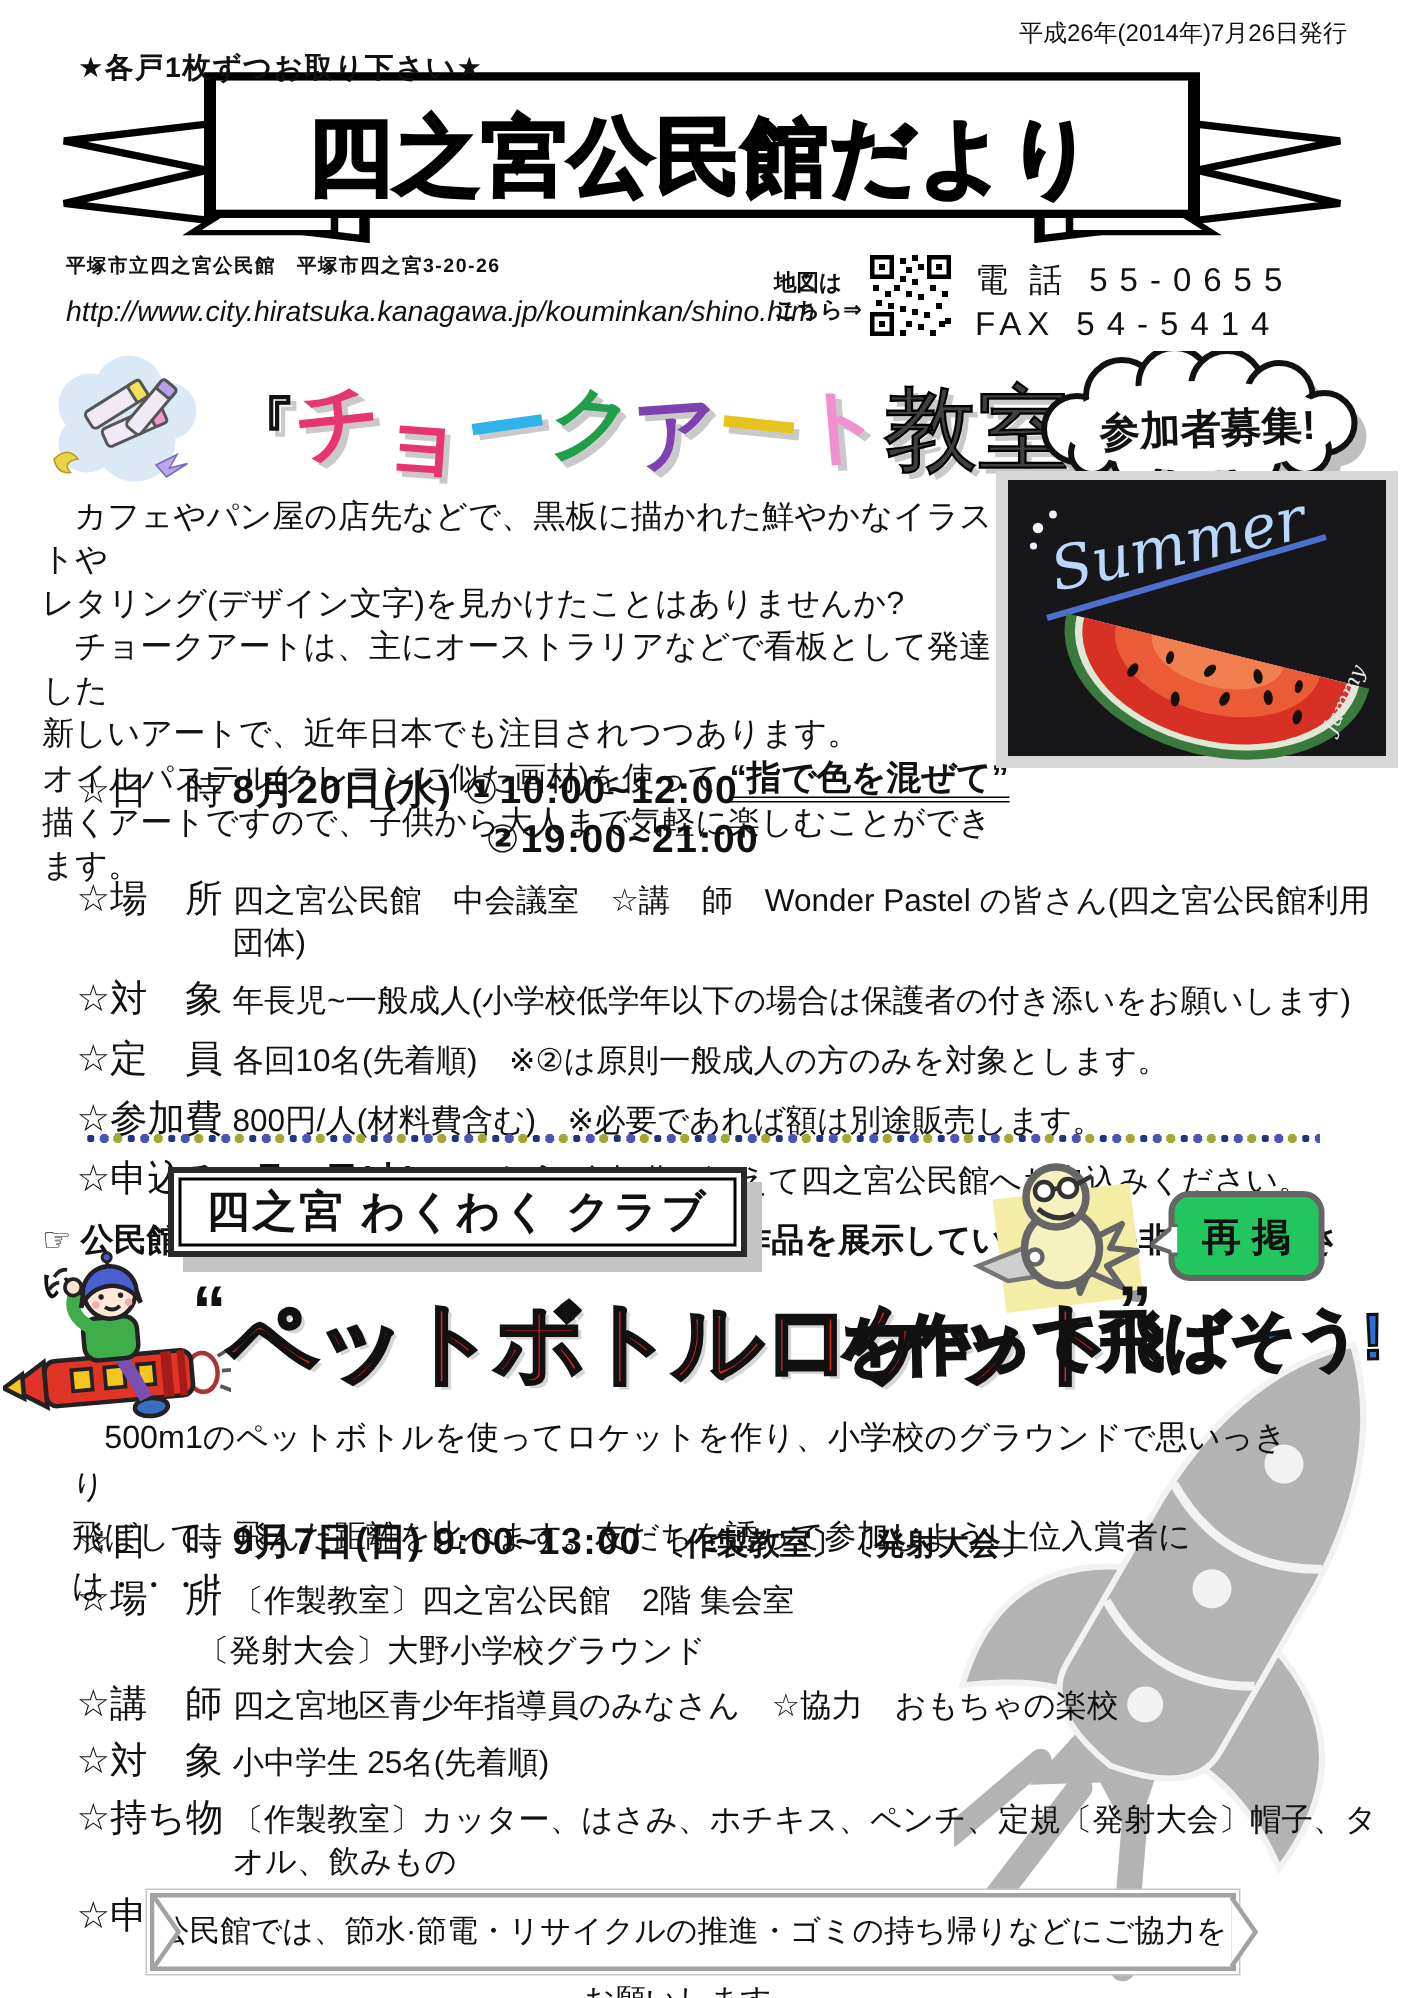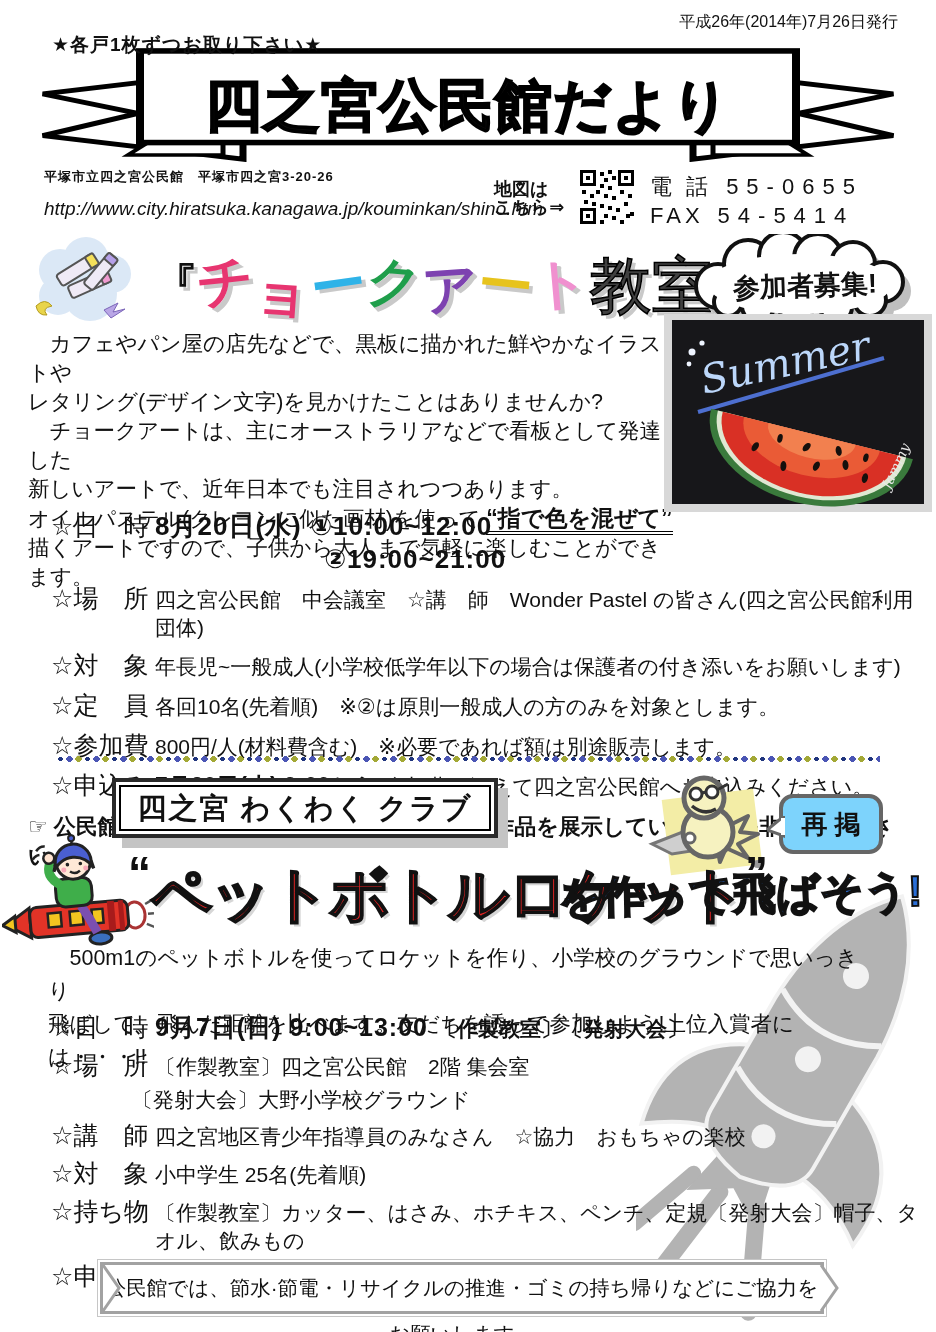--- a/index.html
+++ b/index.html
@@ -10,21 +10,21 @@
   
   .take-notice{left:52px;top:12px;font-size:19px;font-weight:900;letter-spacing:1px;margin-top:20px;}
   .issue-date{right:38px;top:12px;font-size:16px;}
   
   .banner-svg{left:28px;top:44px;z-index:1;}
   .masthead-title{left:148px;top:62px;width:640px;height:86px;line-height:86px;text-align:center;
      font-size:57px;font-weight:900;letter-spacing:1px;-webkit-text-stroke:2px #000;z-index:2;}
   
   .contact-name{left:44px;top:168px;font-size:13px;font-weight:600;letter-spacing:1px;}
   .contact-url{left:44px;top:198px;font-size:19px;font-style:italic;color:#111;text-decoration:none;}
-  .map-label{left:494px;top:180px;font-size:18px;font-weight:900;line-height:18px;}
+  .map-label{left:516px;top:180px;font-size:15px;font-weight:900;line-height:18px;}
   .qr{left:578px;top:168px;}
   .phone-block{left:650px;top:172px;font-size:22px;line-height:29px;white-space:nowrap;}
   .phone-block .num{letter-spacing:8px;margin-left:14px;}
   .phone-block .lbl{letter-spacing:4px;}
   
   .chalk-clipart{left:28px;top:236px;}
   .chalk-title{left:152px;top:244px;height:84px;display:flex;align-items:center;white-space:nowrap;
      text-shadow:4px 4px 0 #c9c9c9;}
   .chalk-title .br{font-size:46px;font-weight:900;color:#111;}
   .chalk-title .cch{font-size:55px;font-weight:900;display:inline-block;}
@@ -59,21 +59,21 @@
       radial-gradient(circle 4px,#20357e 60%,transparent 61%);
     background-size:27px 14px,27px 14px,27px 14px;
     background-position:0 0,9px 0,18px 0;background-repeat:repeat-x;}
   
   .club-box{left:112px;top:778px;width:372px;border:4px solid #2a2a2a;padding:3px;background:#fff;
      box-shadow:10px 10px 0 #c4c4c4;z-index:2;}
   .club-box-inner{border:2px solid #000;text-align:center;font-size:29px;font-weight:900;
      letter-spacing:2px;line-height:42px;}
   .mascot{left:646px;top:764px;z-index:2;}
   .speech-bubble{left:779px;top:794px;width:96px;height:52px;border:4px solid #666;border-radius:14px;
-     background:#7dd3fc;text-align:center;line-height:52px;font-size:26px;font-weight:900;z-index:2;}
+     background:#22c55e;text-align:center;line-height:52px;font-size:26px;font-weight:900;z-index:2;}
   .bubble-tail{left:-16px;top:18px;position:absolute;}
   .kid-rocket{left:2px;top:832px;z-index:2;}
   .red-title{left:128px;top:846px;white-space:nowrap;z-index:2;}
   .red-title .q{font-size:46px;font-weight:900;color:#111;vertical-align:26px;}
   .red-title .t{font-size:60px;font-weight:900;color:#e62222;-webkit-text-stroke:2px #111;
      letter-spacing:-2px;text-shadow:3px 3px 0 #d6d6d6;}
   .blue-title{left:558px;top:866px;font-size:43px;font-weight:900;color:#2a6fd8;
      -webkit-text-stroke:2px #111;white-space:nowrap;z-index:2;transform:rotate(-1deg);}
   .rocket-intro{left:48px;top:942px;width:810px;font-size:21.5px;line-height:33px;z-index:2;}
   .rows2{left:28px;top:1006px;width:900px;z-index:2;}

